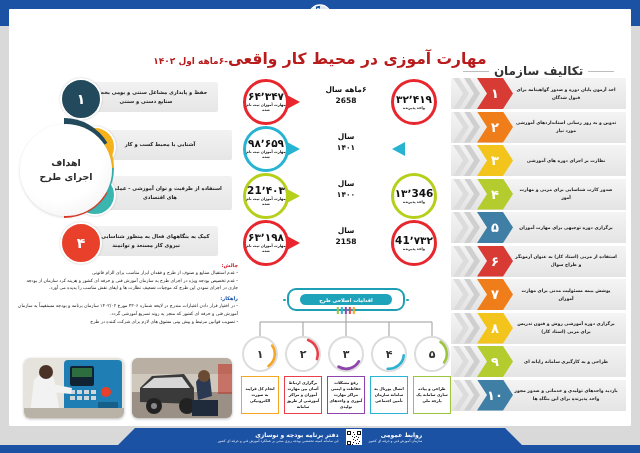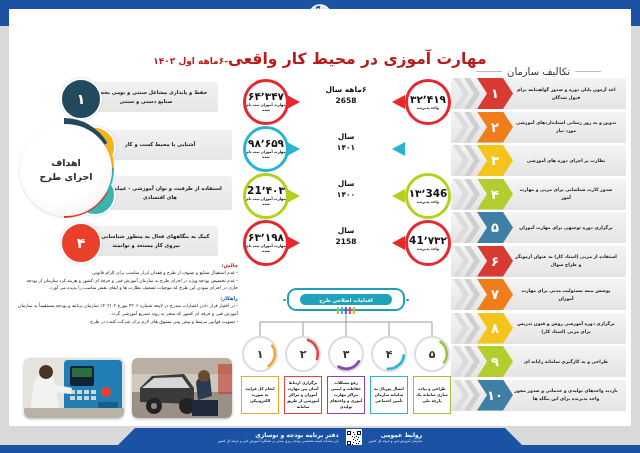--- a/index.html
+++ b/index.html
@@ -79,21 +79,21 @@
 
   
   .stats{position:absolute;left:238px;top:78px;width:216px;height:190px;z-index:6;}
   .stat-row{position:relative;width:216px;height:47px;}
   .bubble{
     position:absolute;top:1px;width:46px;height:46px;border-radius:50%;
     background:#fff;box-sizing:border-box;
     display:flex;flex-direction:column;align-items:center;justify-content:center;
   }
   .bubble.l{left:5px;border:3px solid currentColor;}
-  .bubble.r{right:3px;border:3px solid currentColor;margin-left:36px;}
+  .bubble.r{right:17px;border:3px solid currentColor;margin-left:36px;}
   .bnum{font-size:10.5px;font-weight:bold;color:#111;line-height:1;}
   .blbl{font-size:3.6px;color:#111;line-height:1.35;margin-top:1.5px;text-align:center;font-weight:bold;}
   .tri{position:absolute;top:17px;width:0;height:0;}
   .tri.l{left:49px;border-top:7px solid transparent;border-bottom:7px solid transparent;
          border-left:13px solid currentColor;}
   .tri.r{right:49px;border-top:7px solid transparent;border-bottom:7px solid transparent;
          border-right:13px solid currentColor;}
   .yr{
     position:absolute;left:50%;top:6px;transform:translateX(-50%);
     text-align:center;font-size:7.5px;font-weight:bold;color:#111;line-height:1.5;width:70px;
@@ -123,21 +123,21 @@
   .step svg{position:absolute;left:-2.4px;top:-2.4px;}
   .step b{position:relative;z-index:2;font-weight:bold;}
   .sep{position:absolute;top:64px;width:2.6px;height:2.6px;border-radius:50%;background:#bbb;}
   .sbox{position:absolute;top:88px;width:38px;height:38px;background:#fff;box-sizing:border-box;
         border:1.4px solid #ccc;display:flex;align-items:center;justify-content:center;padding:1.5px;}
   .sbox span{font-size:3.8px;line-height:1.6;text-align:center;color:#111;font-weight:bold;}
 
   
   .tasks{position:absolute;right:14px;top:64px;width:175px;height:352px;z-index:6;}
   .tasks-hd{position:relative;height:14px;display:flex;align-items:center;justify-content:center;gap:5px;}
-  .tasks-hd span{font-size:10px;font-weight:normal;color:#333;letter-spacing:1.6px;white-space:nowrap;}
+  .tasks-hd span{font-size:12px;font-weight:bold;color:#333;letter-spacing:1.6px;white-space:nowrap;}
   .tasks-hd i{flex:1;height:1px;background:#bdbdbd;display:block;max-width:26px;}
   .task{position:relative;width:175px;height:31px;margin-bottom:2.5px;
         background:linear-gradient(180deg,#f4f4f4 0%,#e4e4e4 100%);}
   .task-txt{position:absolute;right:8px;top:0;height:31px;width:104px;
             display:flex;align-items:center;justify-content:center;text-align:center;
             font-size:4.5px;line-height:1.75;color:#1a1a1a;font-weight:bold;}
   .chev{position:absolute;left:0;top:0;height:31px;width:0;}
   .chev .c1{position:absolute;left:26px;top:0;width:36px;height:31px;
             display:flex;align-items:center;justify-content:center;
             color:#fff;font-size:13px;font-weight:bold;

